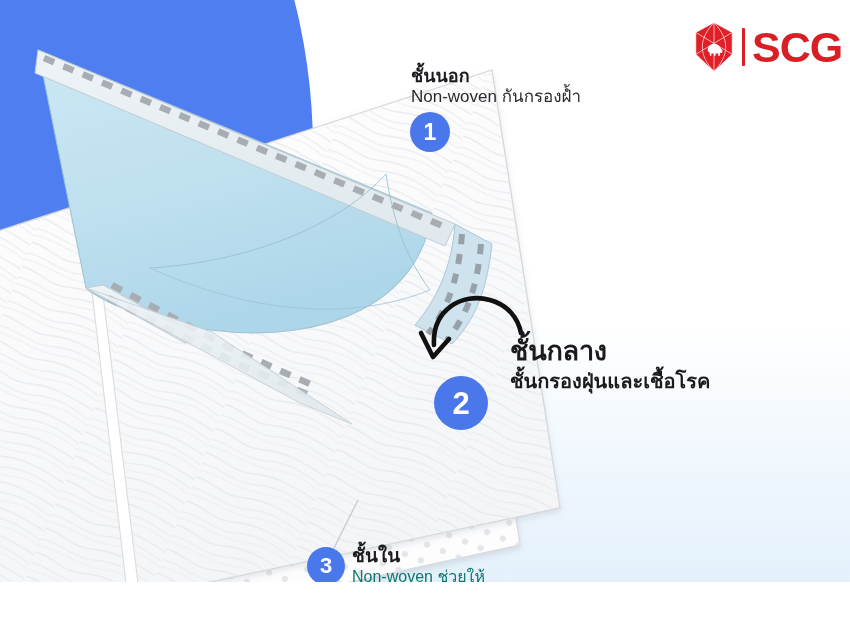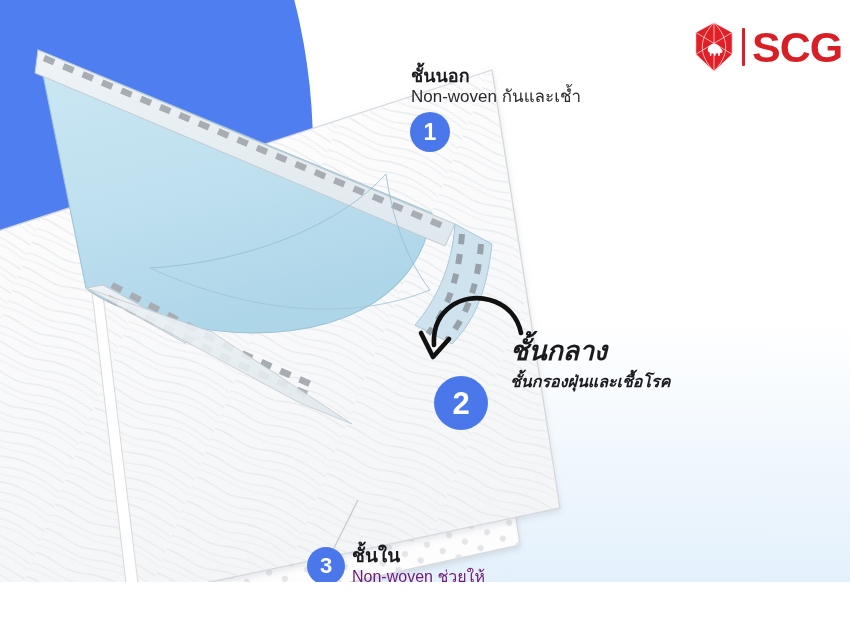--- a/index.html
+++ b/index.html
@@ -48,27 +48,27 @@
   #badge3{left:307px;top:547px;width:38px;height:38px;background:#4a78ea;font-size:22px;}
 
   .callout{position:absolute;color:#1b1b1f;}
   .c-title{font-weight:bold;}
   .c-line{white-space:nowrap;}
 
   #callout1{left:411px;top:66px;}
   #callout1 .c-title{font-size:18px;line-height:20px;}
   #callout1 .c-line{font-size:17px;line-height:22px;color:#2a2a2e;}
 
-  #callout2{left:510px;top:335px;font-style:italic;}
+  #callout2{left:510px;top:335px;}
   #callout2 .c-title{font-size:27px;line-height:32px;letter-spacing:-.2px;}
-  #callout2 .c-line{font-size:16px;line-height:29px;font-weight:bold;}
+  #callout2 .c-line{font-size:20px;line-height:29px;font-weight:bold;}
 
   #callout3{left:352px;top:546px;}
   #callout3 .c-title{font-size:19px;line-height:20px;}
-  #callout3 .c-line{font-size:16px;line-height:21px;color:#701a75;}
+  #callout3 .c-line{font-size:16px;line-height:21px;color:#0f766e;}
 </style>
 </head>
 <body>
 
 <div id="stage">
 
   <div class="bg-grad"></div>
 
   <div id="blueCircle" class="bg-circle"></div>
 
@@ -197,21 +197,21 @@
                l-1 6 l-3 0 l0-5 l-5 1 l0 4 l-3 0 l0-4 l-5-1 l0 5 l-3 0 l0-6
                c-3-1-4-3-4-5 z" fill="#ffffff"></path>
       <path d="M60 52 c2-1 4 1 4 3 c0 3-2 5-4 4" fill="#ffffff"></path>
     </svg>
     <div class="logo-div"></div>
     <div class="logo-word">SCG</div>
   </div>
 
   <div id="callout1" class="callout">
     <div class="c-title">ชั้นนอก</div>
-    <div class="c-line">Non-woven กันและเช้ำ</div>
+    <div class="c-line">Non-woven กันกรองฝ้ำ</div>
   </div>
   <div id="badge1" class="badge">1</div>
 
   <div id="callout2" class="callout">
     <div class="c-title">ชั้นกลาง</div>
     <div class="c-line">ชั้นกรองฝุ่นและเชื้อโรค</div>
   </div>
   <div id="badge2" class="badge">2</div>
 
   <div id="callout3" class="callout">

